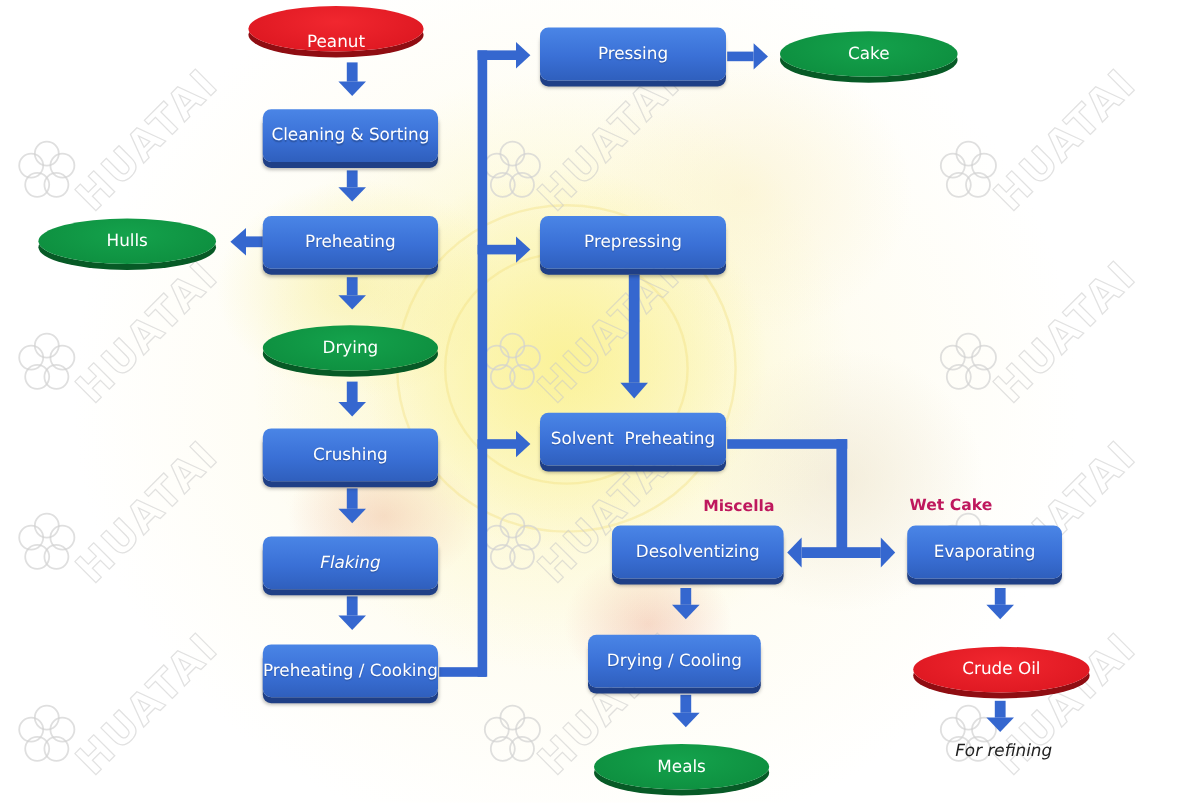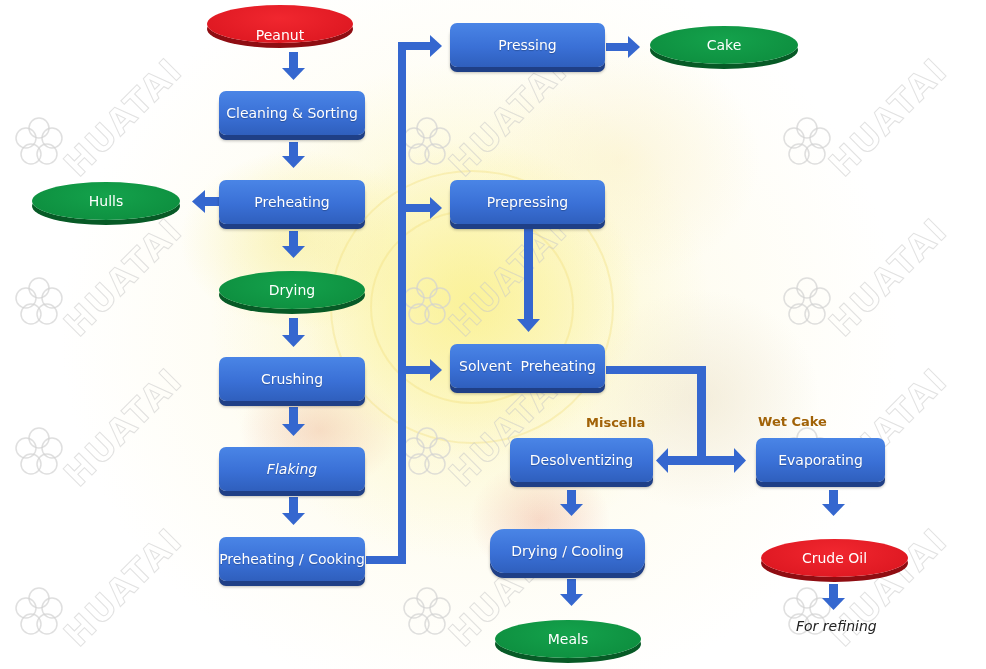--- a/index.html
+++ b/index.html
@@ -48,21 +48,21 @@
       text-shadow: 0 1px 1px rgba(0,0,0,0.25);
     }
     .oval {
       position: absolute; height: 38px; border-radius: 50%;
       color: #ffffff; font-size: 14px;
       display: flex; align-items: center; justify-content: center;
     }
     .oval.red { background: radial-gradient(ellipse at 50% 35%, #f1272f, #d9141e); box-shadow: 0 5px 0 #8f0d12; }
     .oval.green { background: radial-gradient(ellipse at 50% 35%, #14a24c, #0c8a3c); box-shadow: 0 5px 0 #075a26; }
     .label {
-      position: absolute; color: #a16207; font-size: 13px; font-weight: bold;
+      position: absolute; color: #be185d; font-size: 13px; font-weight: bold;
     }
     .italic { position: absolute; color: #222; font-size: 14px; font-style: italic; }
   </style>
 </head>
 <body>
 
 <div class="bg"></div>
 <div class="ring" style="left:330px;top:170px;width:280px;height:270px;"></div>
 <div class="ring" style="left:370px;top:210px;width:200px;height:190px;"></div>
 
@@ -307,21 +307,21 @@
 <div class="oval green" style="left:650px;top:26px;width:148px;">
     <span>Cake</span>
   </div>
 <div class="box" style="left:450px;top:180px;width:155px;"><span>Prepressing</span></div>
 <div class="box" style="left:450px;top:344px;width:155px;"><span>Solvent  Preheating</span></div>
 
 <div class="label" style="left:586px;top:415px;">Miscella</div>
 <div class="label" style="left:758px;top:414px;">Wet Cake</div>
 
 <div class="box" style="left:490px;top:438px;width:143px;margin-left:20px;"><span>Desolventizing</span></div>
-<div class="box" style="left:490px;top:529px;width:155px;border-radius:14px;"><span>Drying / Cooling</span></div>
+<div class="box" style="left:490px;top:529px;width:144px;"><span>Drying / Cooling</span></div>
 <div class="oval green" style="left:495px;top:620px;width:146px;">
     <span>Meals</span>
   </div>
 
 <div class="box" style="left:756px;top:438px;width:129px;"><span>Evaporating</span></div>
 <div class="oval red" style="left:761px;top:539px;width:147px;">
     <span>Crude Oil</span>
   </div>
 <div class="italic" style="left:796px;top:618px;">For refining</div>
 

